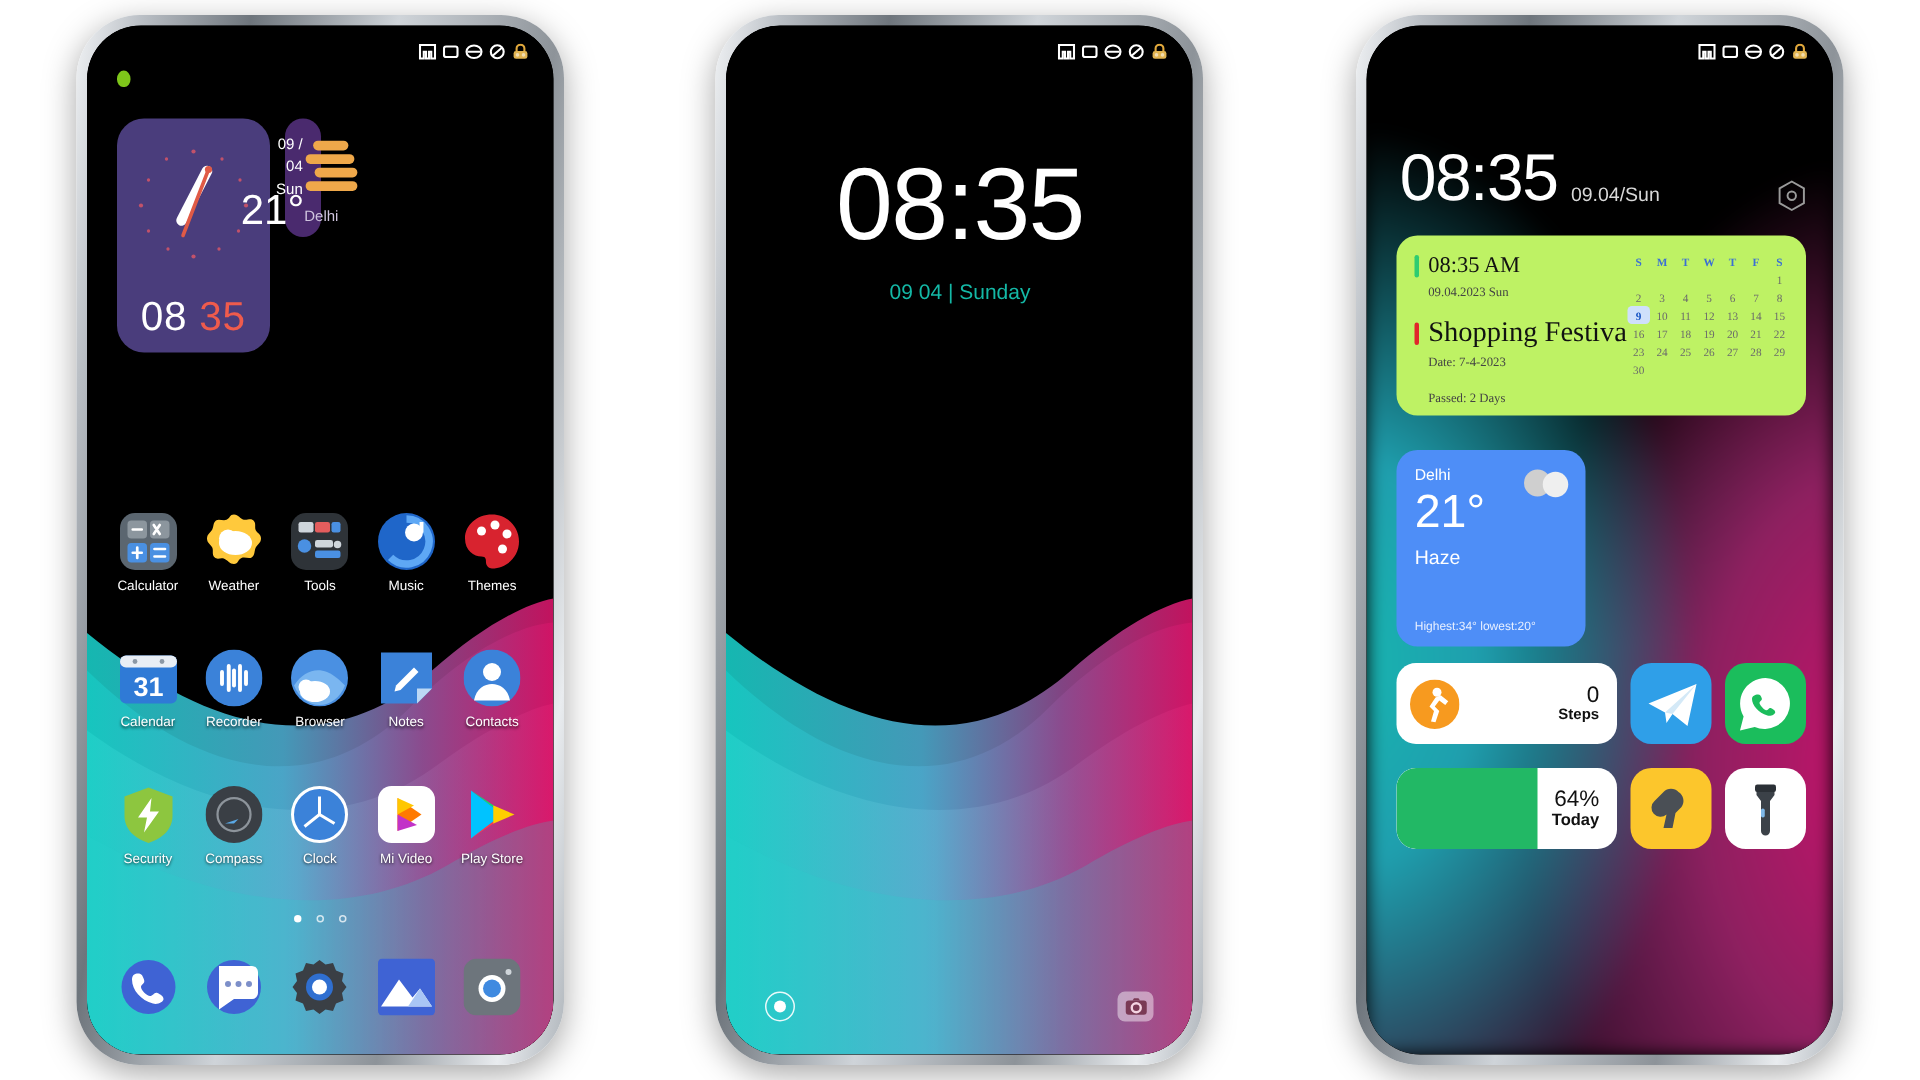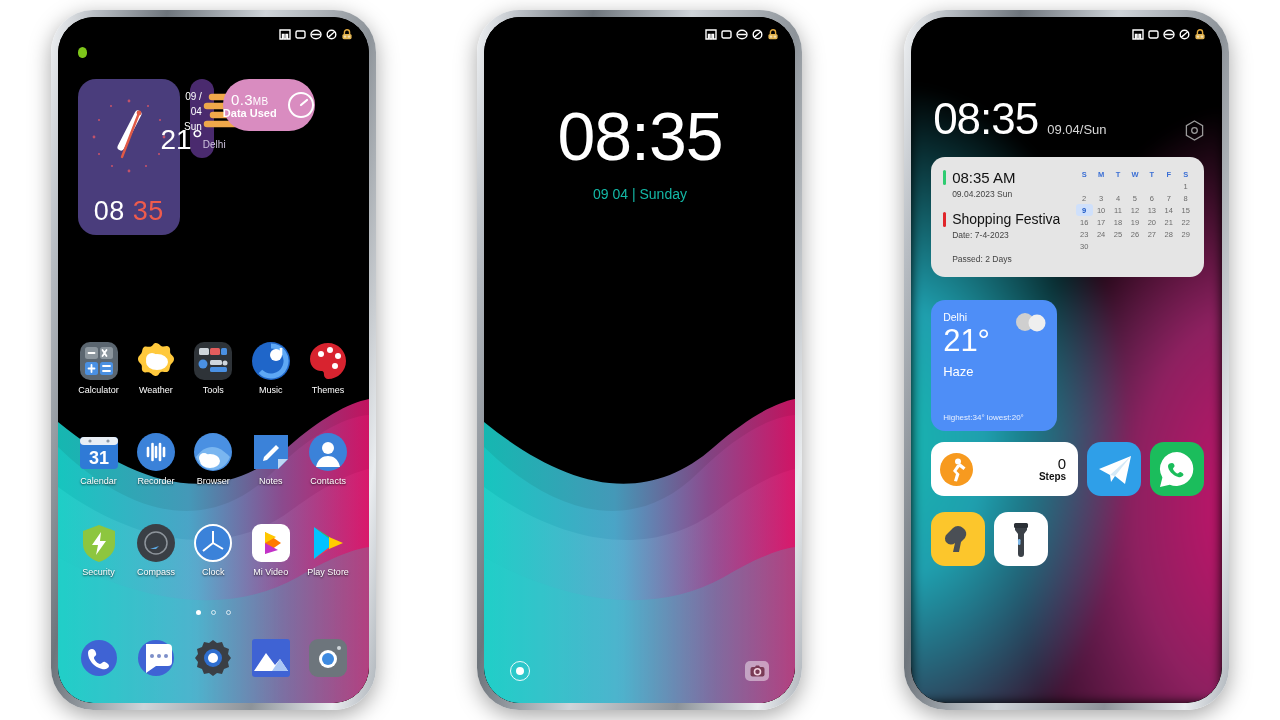--- a/index.html
+++ b/index.html
@@ -87,27 +87,27 @@
     display:flex; align-items:center; justify-content:center; }
 
   
   .p3-head { position:absolute; top:80px; left:22px; right:18px; z-index:6;
     display:flex; align-items:flex-end; justify-content:space-between; }
   .p3-head .ltime { font-size:44px; color:#fff; font-weight:400; line-height:1; letter-spacing:-1px; }
   .p3-head .ldate { font-size:13px; color:#d8d8d8; margin-left:9px; margin-bottom:4px; }
   .p3-head .lwrap { display:flex; align-items:flex-end; }
 
   .cardcal { position:absolute; top:140px; left:20px; right:18px; height:120px; z-index:6;
-    background:#e5e5e5; border-radius:14px; display:flex; padding:12px 10px 10px 12px; }
+    background:#bef264; border-radius:14px; display:flex; padding:12px 10px 10px 12px;font-family:Liberation Serif, serif; }
   .cal-left { flex:1.12; }
   .cal-row { display:flex; align-items:center; gap:6px; }
   .cal-bar { width:3px; height:15px; border-radius:2px; }
   .cal-t1 { font-size:15px; color:#111; }
   .cal-sub { font-size:8.5px; color:#444; margin:3px 0 0 9px; }
-  .cal-t2 { font-size:14px; color:#111; white-space:nowrap; overflow:hidden; }
+  .cal-t2 { font-size:19px; color:#111; white-space:nowrap; overflow:hidden; }
   .mini-cal { flex:1; }
   .mini-cal table { border-collapse:collapse; width:100%; }
   .mini-cal th { font-size:7.5px; color:#3b6fd4; font-weight:bold; padding:1px 0; text-align:center; }
   .mini-cal td { font-size:7.5px; color:#6b6b6b; padding:1.5px 0; text-align:center; }
   .mini-cal td.sel { background:#cfe0fb; color:#1a56c4; font-weight:bold; border-radius:3px; }
 
   .w3row { position:absolute; left:20px; right:18px; z-index:6; display:flex; gap:9px; }
   .r1 { top:283px; }
   .r2 { top:425px; }
   .r3 { top:495px; }
@@ -237,30 +237,20 @@
                 </g>
               </svg>
               <div class="date">
                 <div>09 / 04</div>
                 <div>Sun</div>
               </div>
               <div class="city">Delhi</div>
               <div class="temp">21°</div>
             </div>
 
-            <div class="w-data">
-              <div class="txt">
-                <div class="mb"><span>0.3</span><small>MB</small></div>
-                <div class="lbl">Data Used</div>
-              </div>
-              <svg width="28" height="28" viewBox="0 0 28 28">
-                <circle cx="14" cy="14" r="12" fill="none" stroke="#fff" stroke-width="2"></circle>
-                <path d="M14 14 L20 9" stroke="#fff" stroke-width="2.2" stroke-linecap="round"></path>
-              </svg>
-            </div>
           </div>
         </div>
 
         <div class="appgrid g1">
           <div class="app">
             <div class="ic">
               <svg width="38" height="38" viewBox="0 0 38 38">
                   <rect width="38" height="38" rx="10" fill="#5b6670"></rect>
                   <rect x="5" y="5" width="13" height="12" rx="2.5" fill="#8c969e"></rect>
                   <rect x="20" y="5" width="13" height="12" rx="2.5" fill="#8c969e"></rect>
@@ -725,20 +715,27 @@
           </div>
           <div class="w3-app" style="background:#1bbd5c">
             <svg width="54" height="54" viewBox="0 0 54 54">
                 <path d="M27 10a17 17 0 0 0-14.6 25.6L10 45l9.8-2.3A17 17 0 1 0 27 10Z" fill="#fff"></path>
                 <path d="M22 21c1.5 0 2 1 2.5 2.5s-1.5 2-1.5 3.2 3 4.5 4.3 4.8 2-2 3.2-1.5 3 1.5 3 2.8-3 3-5.2 2.2C22.3 33.4 18 28 18 24c0-2 2-3 4-3Z" fill="#1bbd5c"></path>
               </svg>
           </div>
         </div>
 
         <div class="w3row r3">
+          <div class="w3-stor">
+            <div class="fill" id="stor-fill" style="width: 64%;"></div>
+            <div class="nums">
+              <div class="n">64%</div>
+              <div class="l">Today</div>
+            </div>
+          </div>
           <div class="w3-app" style="background:#fcc62c">
             <svg width="54" height="54" viewBox="0 0 54 54">
                 <path d="M32 16a7 7 0 0 0-10 0l-6 6a6 6 0 0 0 8 9l-2 9h6l2-10 4-4a7 7 0 0 0-2-10Z" fill="#4a4f55"></path>
               </svg>
           </div>
           <div class="w3-app" style="background:#fff">
             <svg width="54" height="54" viewBox="0 0 54 54">
                 <path d="M21 12h12v6l-3 4v20a3 3 0 0 1-6 0V22l-3-4Z" fill="#3b4148"></path>
                 <rect x="20" y="11" width="14" height="5" rx="1.5" fill="#2b3036"></rect>
                 <rect x="24" y="27" width="2.5" height="6" rx="1.2" fill="#7fb8e8"></rect>

